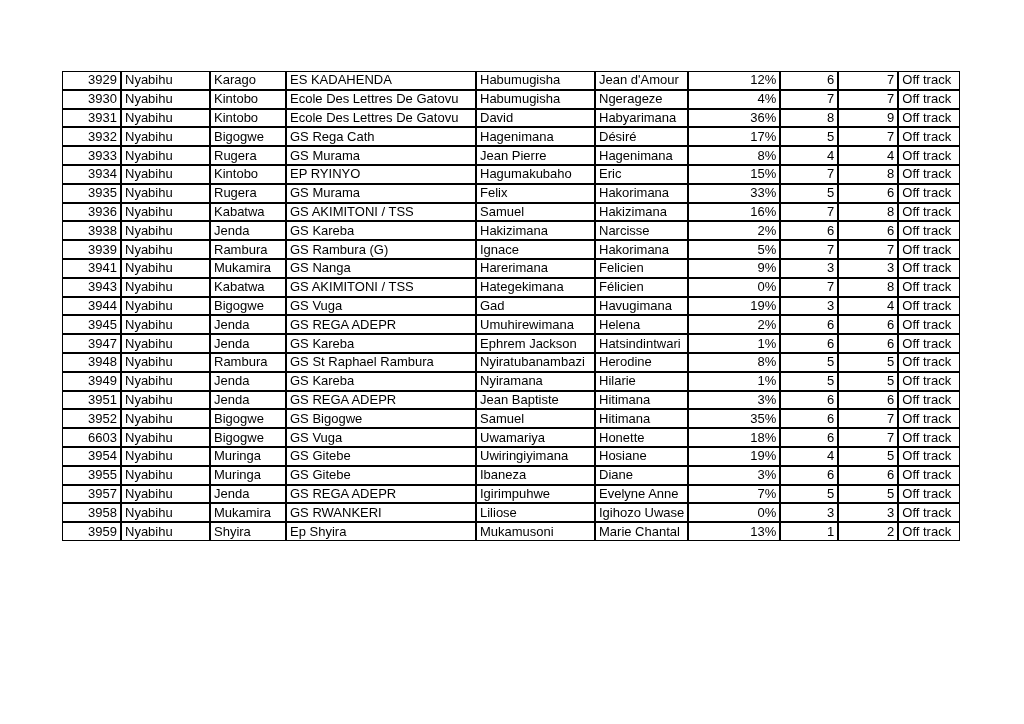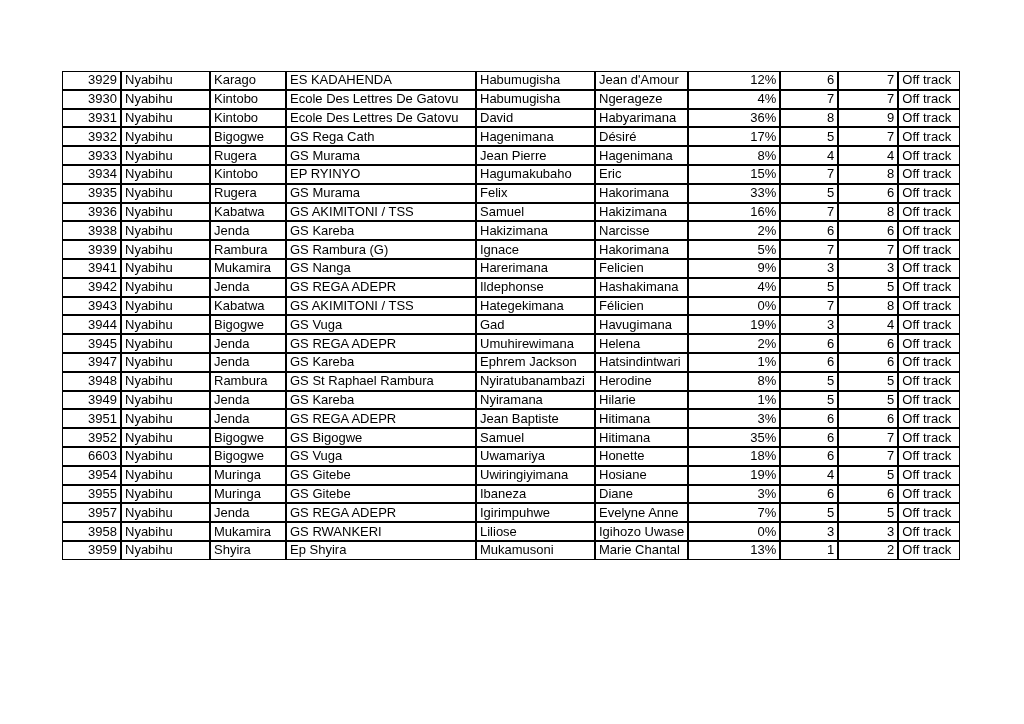--- a/index.html
+++ b/index.html
@@ -194,32 +194,20 @@
           <td class="align-left">Mukamira</td>
           <td class="align-left">GS Nanga</td>
           <td class="align-left">Harerimana</td>
           <td class="align-left">Felicien</td>
           <td class="align-right">9%</td>
           <td class="align-right">3</td>
           <td class="align-right">3</td>
           <td class="align-left">Off track</td>
         </tr>
         <tr>
-          <td class="align-right">3942</td>
-          <td class="align-left">Nyabihu</td>
-          <td class="align-left">Jenda</td>
-          <td class="align-left">GS REGA ADEPR</td>
-          <td class="align-left">Ildephonse</td>
-          <td class="align-left">Hashakimana</td>
-          <td class="align-right">4%</td>
-          <td class="align-right">5</td>
-          <td class="align-right">5</td>
-          <td class="align-left">Off track</td>
-        </tr>
-        <tr>
           <td class="align-right">3943</td>
           <td class="align-left">Nyabihu</td>
           <td class="align-left">Kabatwa</td>
           <td class="align-left">GS AKIMITONI / TSS</td>
           <td class="align-left">Hategekimana</td>
           <td class="align-left">Félicien</td>
           <td class="align-right">0%</td>
           <td class="align-right">7</td>
           <td class="align-right">8</td>
           <td class="align-left">Off track</td>

